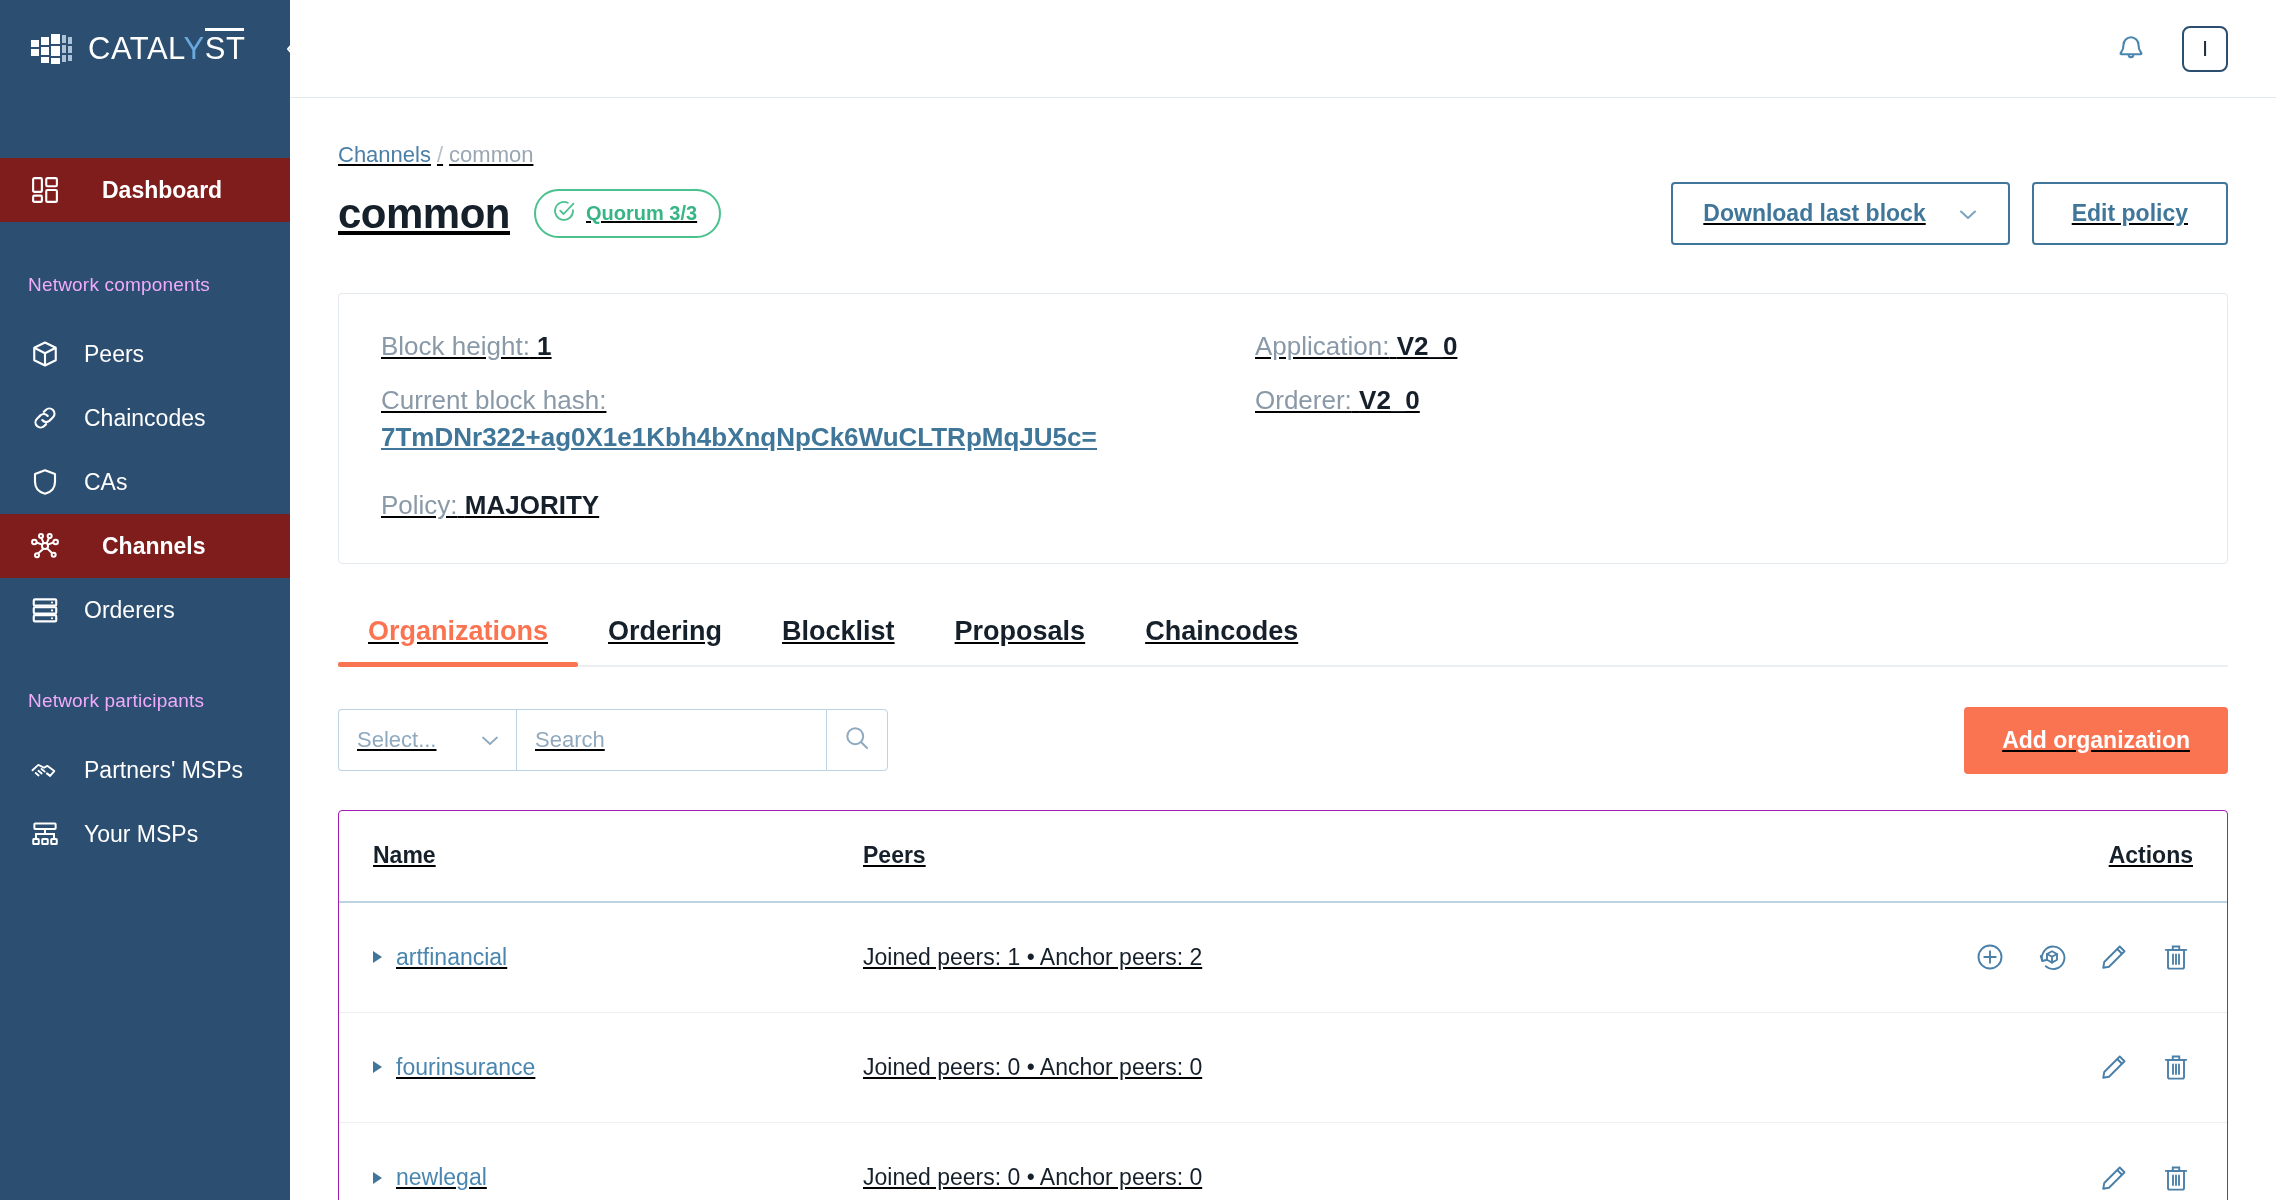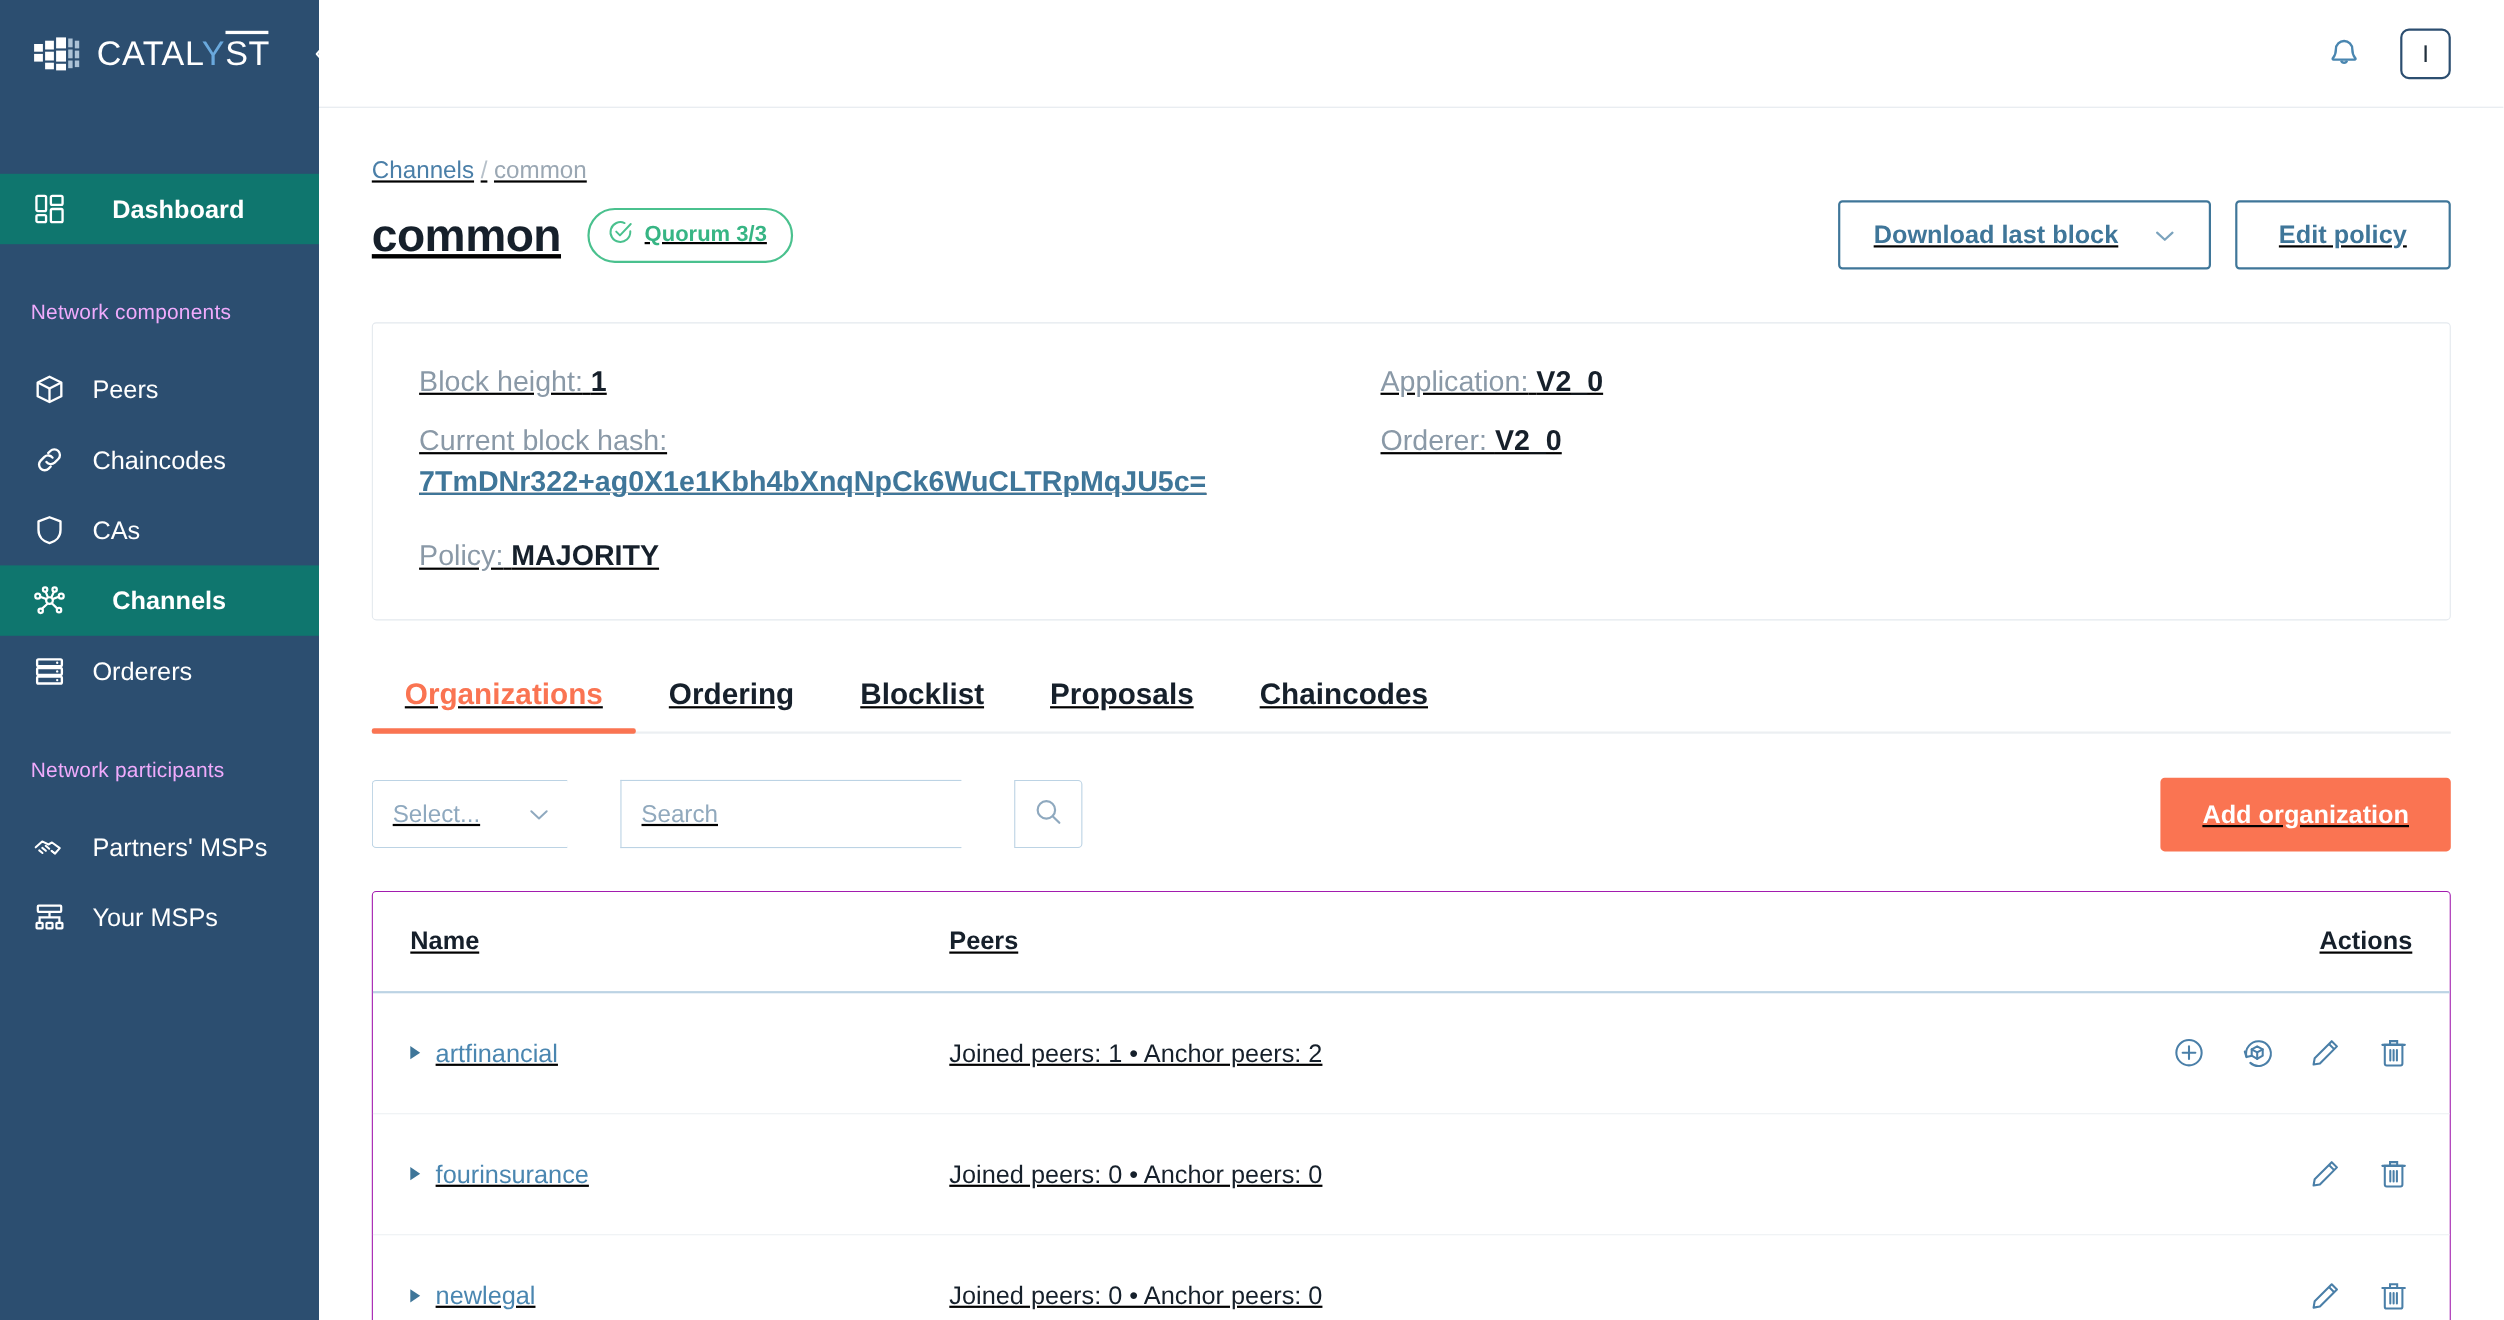--- a/index.html
+++ b/index.html
@@ -44,21 +44,21 @@
   .nav-section-label {
     font-size: 19px; color: #f0abfc; padding: 0 0 0 28px;
     margin: 48px 0 26px 0; letter-spacing: 0.2px;
   }
   .nav-section-label.first { margin-top: 52px; }
   .nav-item {
     display: flex; align-items: center; gap: 22px;
     height: 64px; padding-left: 28px; cursor: pointer;
     font-size: 23px; color: #ffffff; font-weight: 400;
   }
-  .nav-item.active { background: #0f766e; font-weight: 700; gap: 40px; }
+  .nav-item.active { background: #7f1d1d; font-weight: 700; gap: 40px; }
   .nav-item .nav-ico { width: 34px; height: 34px; flex: none;
     display:flex; align-items:center; justify-content:center; }
   .nav-item .nav-label { white-space: nowrap; }
 
   
   .main { flex: 1; height: 1200px; display: flex; flex-direction: column;
           background: #ffffff; min-width: 0; }
   .topbar {
     height: 98px; border-bottom: 1px solid #e4e9ee;
     display: flex; align-items: center; justify-content: flex-end;
@@ -123,21 +123,21 @@
   .tab.active { color: #fa7452; }
   .tab.active::after {
     content: ""; position: absolute; left: 0; right: 0; bottom: -2px;
     height: 5px; background: #fa7452; border-radius: 2px;
   }
 
   .toolbar {
     margin-top: 40px; display: flex; align-items: center;
     justify-content: space-between;
   }
-  .searchgroup { display: flex; align-items: stretch; gap: 48px; }
+  .searchgroup { display: flex; align-items: stretch; }
   .sel {
     width: 178px; height: 62px; border: 1px solid #bcd3e4; border-right: none;
     border-radius: 4px 0 0 4px; background: #fff;
     display: flex; align-items: center; justify-content: space-between;
     padding: 0 16px 0 18px; color: #8fa9bf; font-size: 22px; cursor: pointer;
   }
   .srch {
     width: 310px; height: 62px; border: 1px solid #bcd3e4; border-right: none;
     background: #fff; display: flex; align-items: center; padding: 0 18px;
   }

